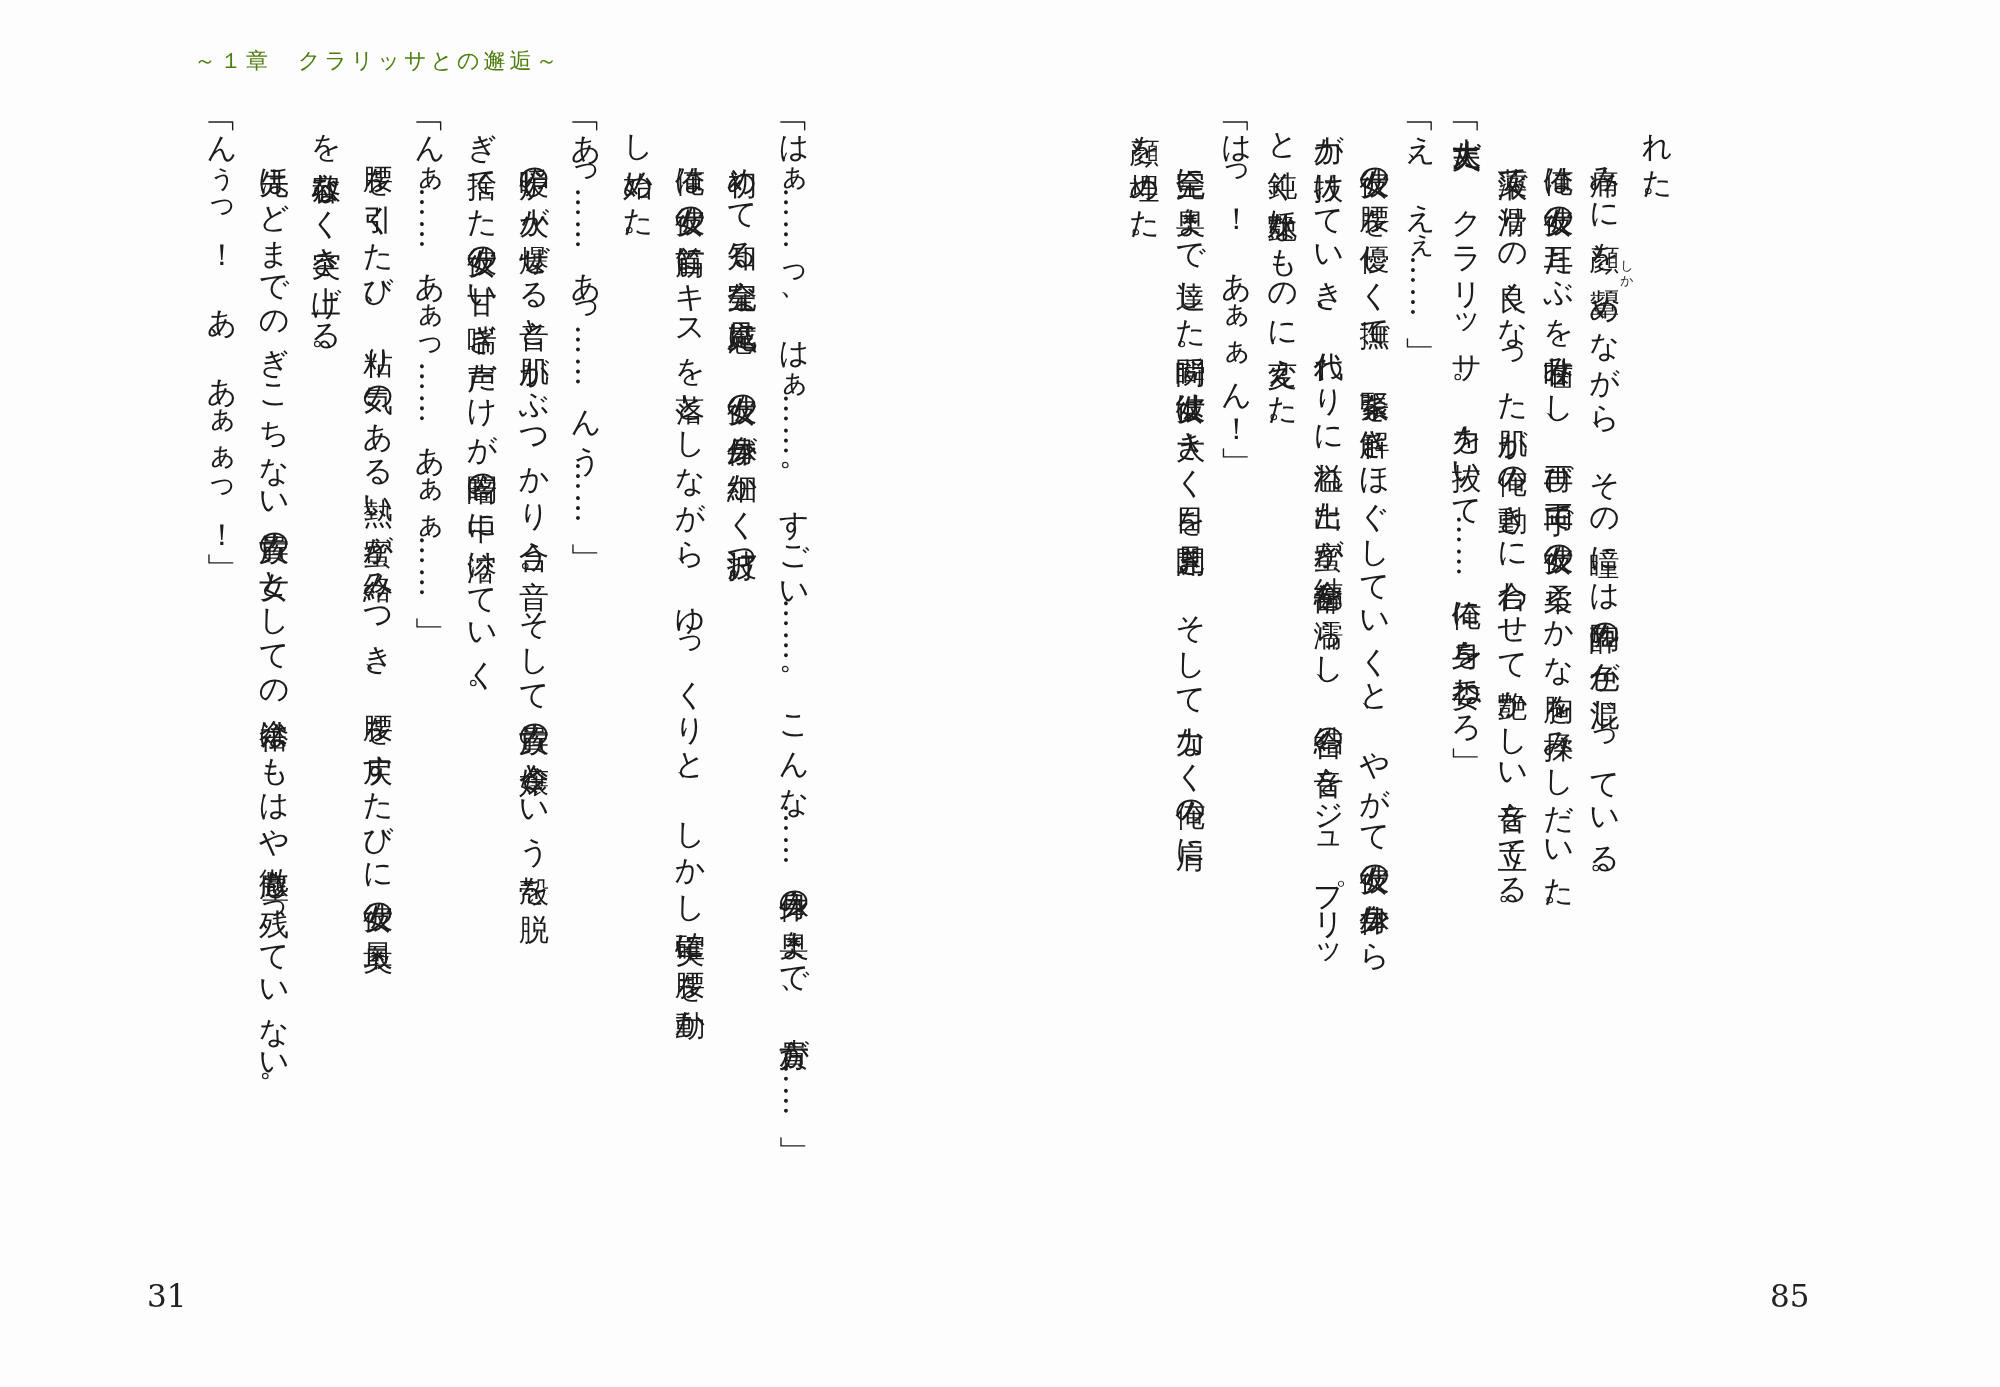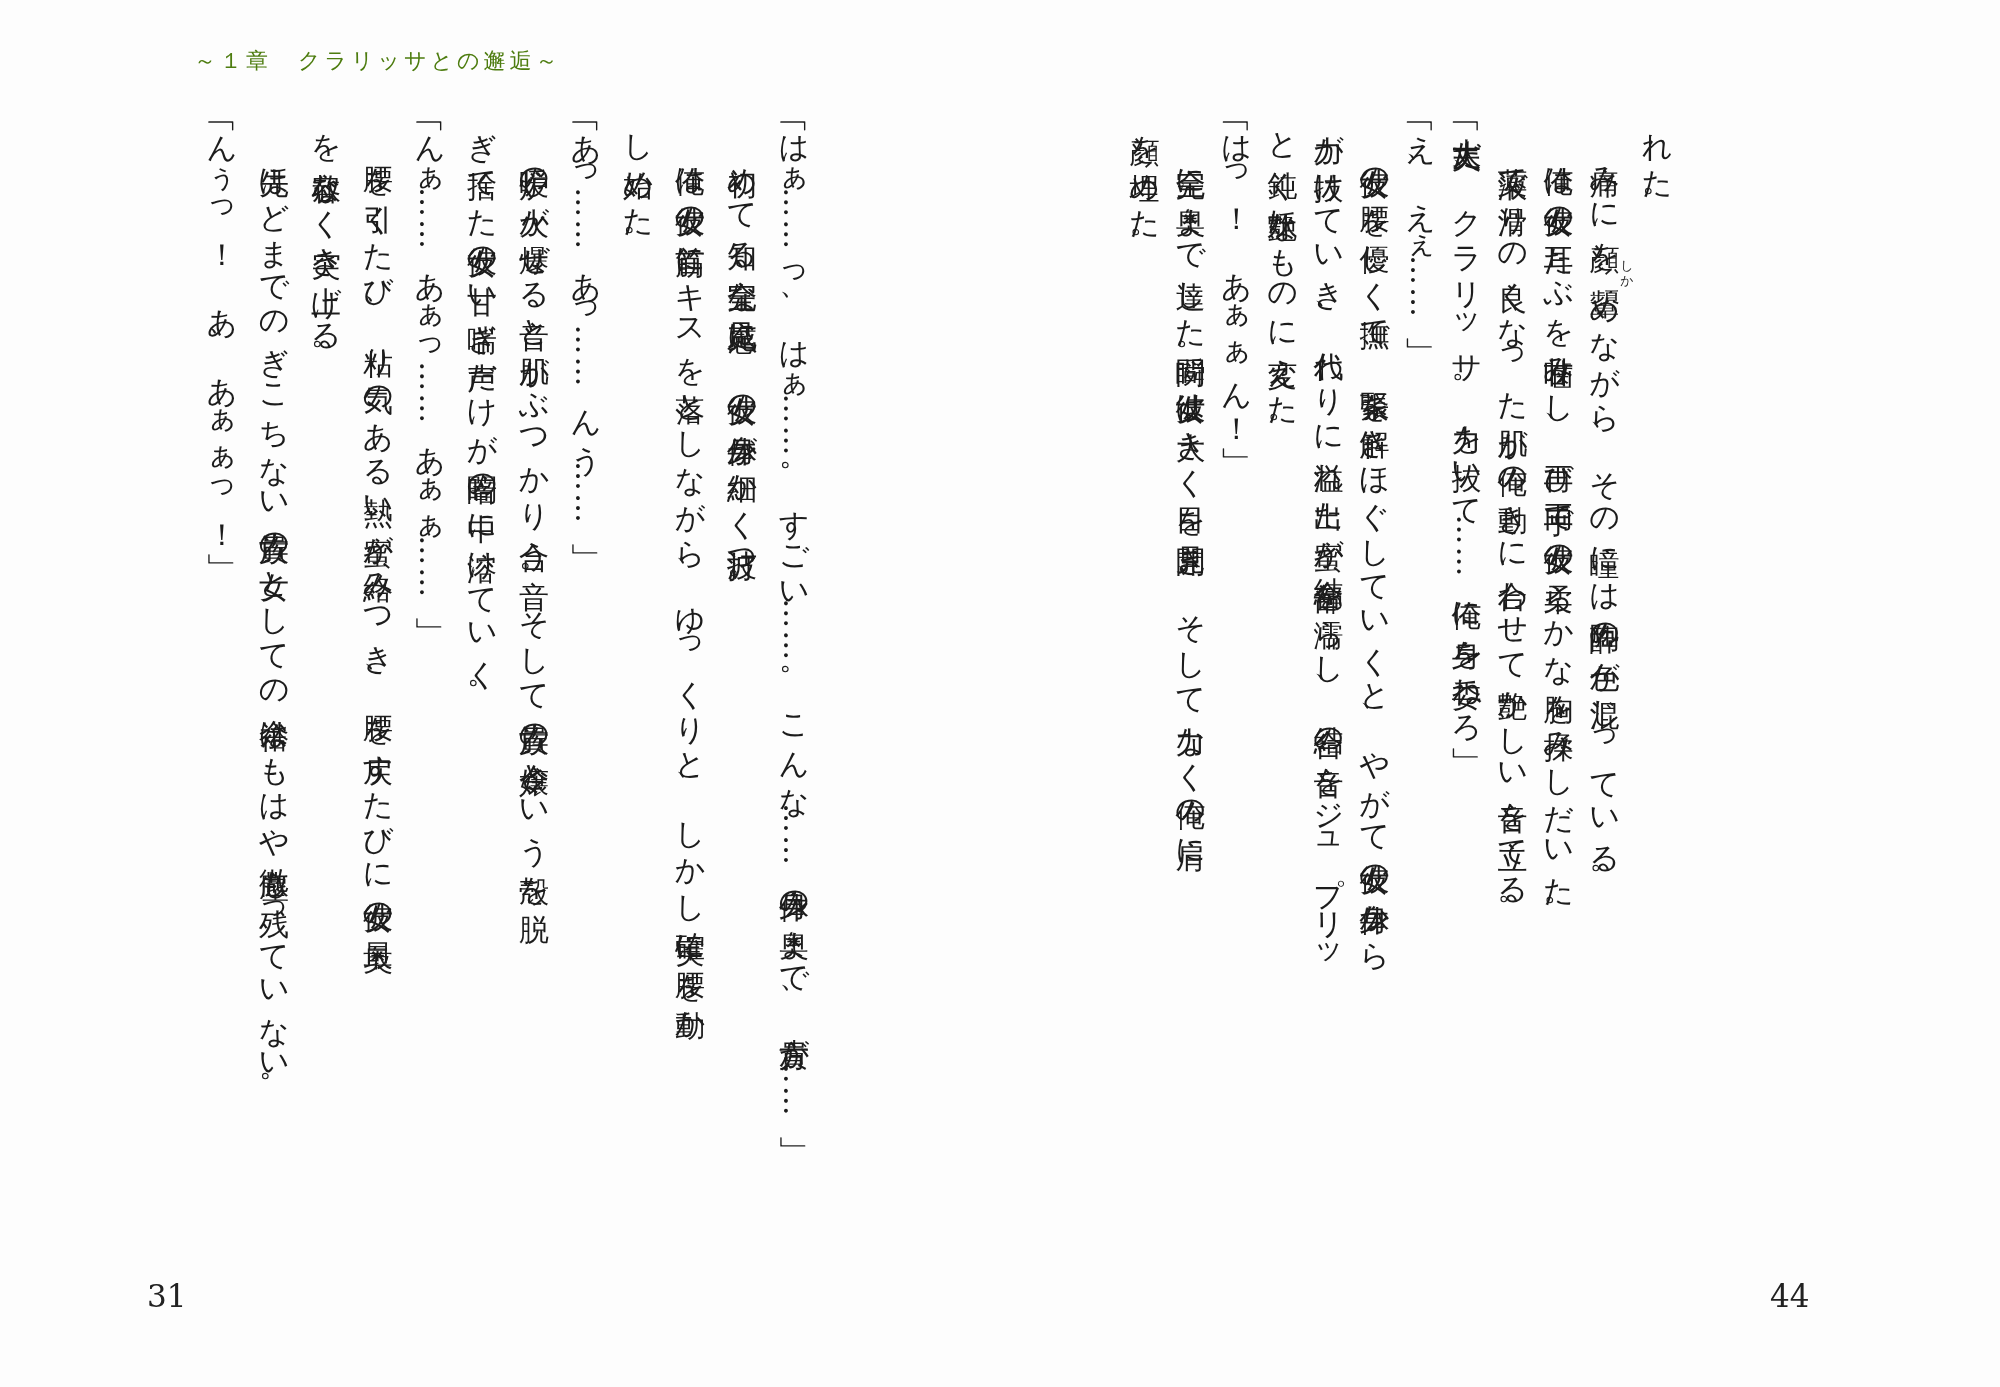--- a/index.html
+++ b/index.html
@@ -93,17 +93,17 @@
       <p>「あっ……あっ……んう……」</p>
       <p class="indent">暖炉の火が爆ぜる音と肌がぶつかり合う音。そして貴族の令嬢という殻を脱</p>
       <p>ぎ捨てた彼女の甘い喘ぎ声だけが暗闇の中に溶けていく。</p>
       <p>「んぁ……あぁっ……あぁぁ……」</p>
       <p class="indent">腰を引くたび、粘り気のある熱い蜜が絡みつき、腰を戻すたびに彼女の最奥</p>
       <p>を容赦なく突き上げる。</p>
       <p class="indent">先ほどまでのぎこちない貴族の女としての余裕はもはや微塵も残っていない。</p>
       <p>「んぅっ！　あ、あぁぁっ！」</p>
     </div>
 
-  <div class="pagenum num-right">44</div>
+  <div class="pagenum num-right">85</div>
 
   <div class="pagenum num-left">31</div>
 
 </div>
 
 </body></html>

